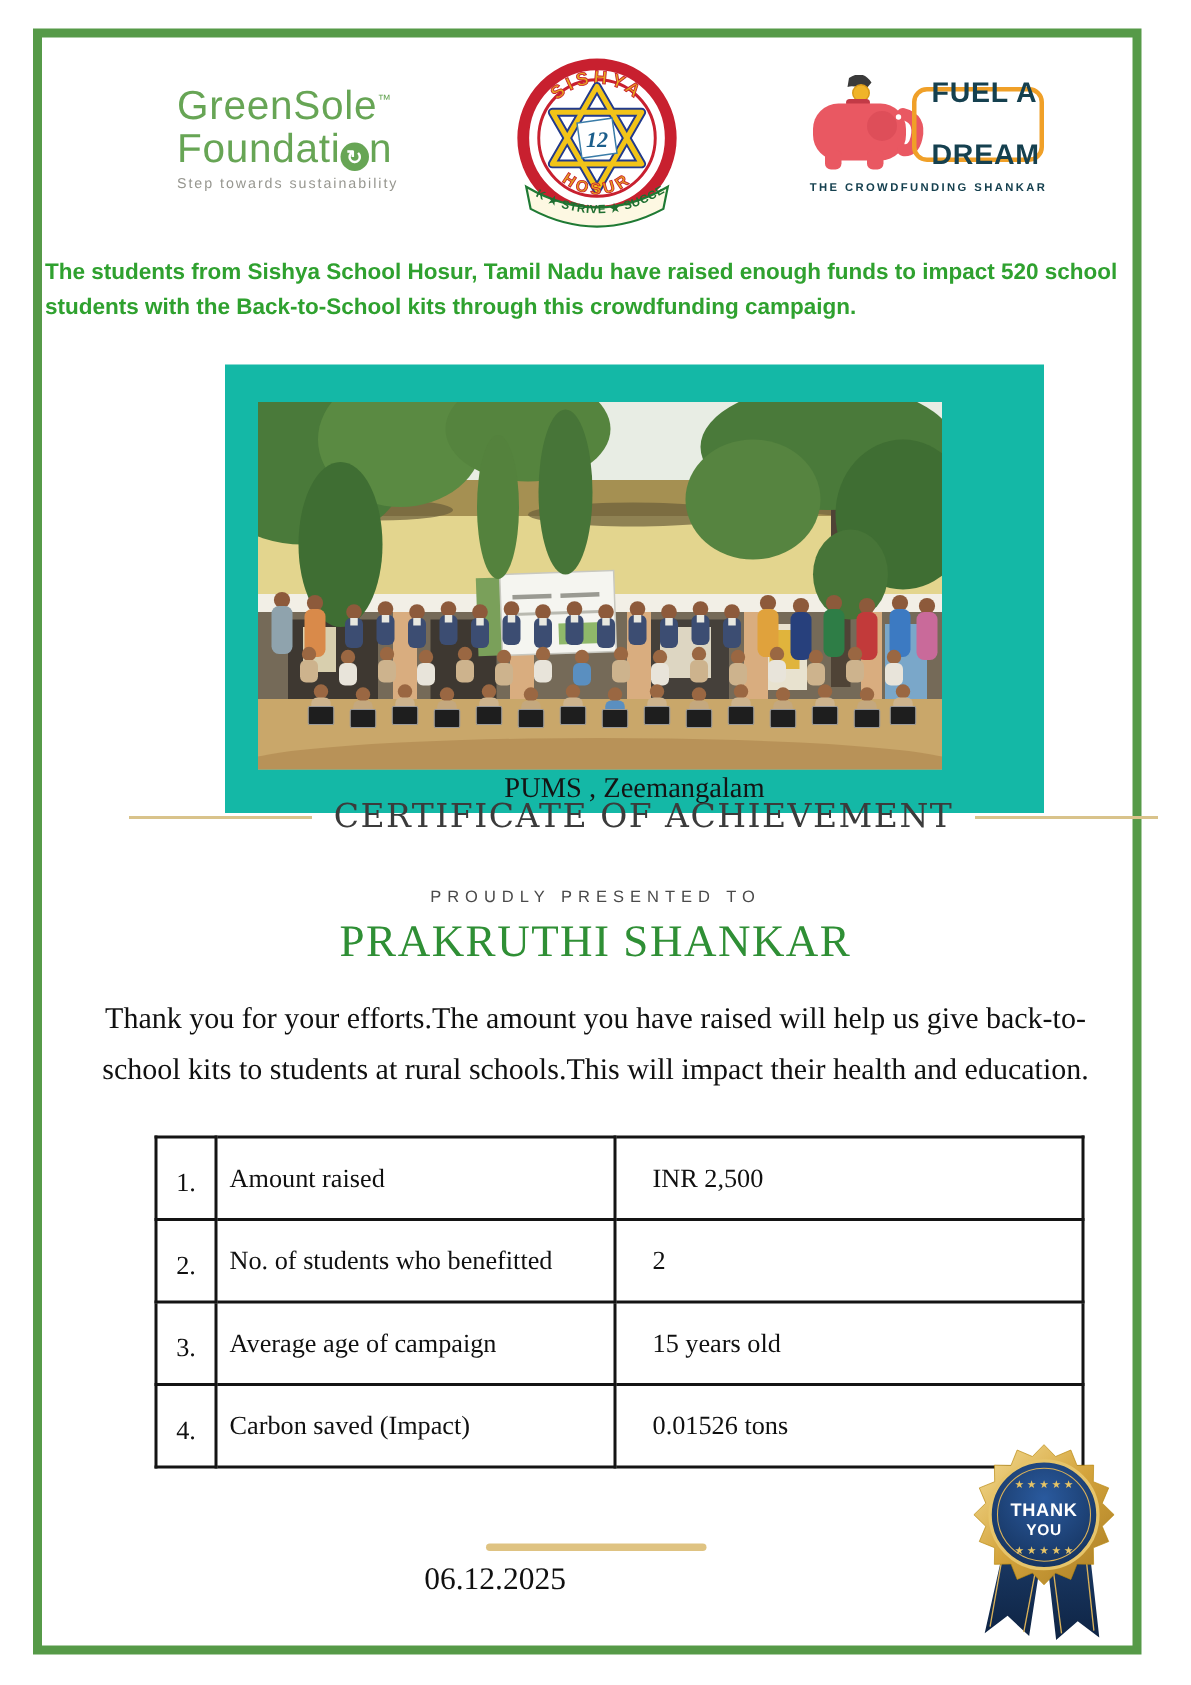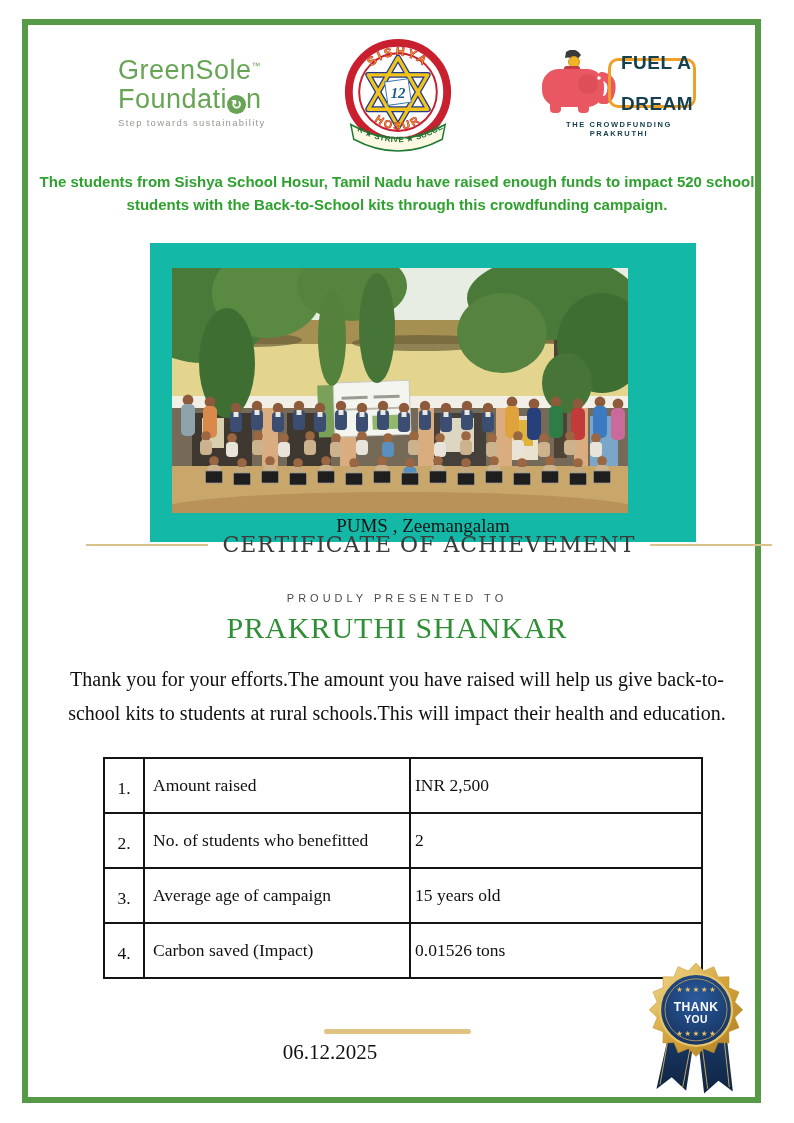--- a/index.html
+++ b/index.html
@@ -22,21 +22,21 @@
 
   .fad{left:536px;top:50px;width:166px;z-index:2;font-family:"Liberation Sans",sans-serif;}
   .fad-box{position:absolute;left:72px;top:8px;width:88px;height:50px;border:3px solid #f0a028;
         border-radius:10px;display:flex;flex-direction:column;justify-content:center;
         padding-left:10px;box-sizing:border-box;gap:22px;}
   .fad-box div{font-size:19px;font-weight:900;color:#15404f;line-height:1.02;letter-spacing:.5px;}
   .fad-tag{position:absolute;left:0;top:70px;width:166px;text-align:center;font-size:7.5px;
         font-weight:bold;letter-spacing:1.6px;color:#15404f;}
 
   
-  .intro{left:30px;top:170px;width:734px;text-align:center;z-index:2;
+  .intro{left:30px;top:170px;width:734px;z-index:2;
         font-family:"Liberation Sans",sans-serif;font-size:15px;font-weight:bold;
         color:#2fa12f;line-height:1.55;}
 
   
   .panel{left:150px;top:243px;width:546px;height:299px;background:#14b8a6;z-index:2;}
   .photo{position:absolute;left:22px;top:25px;width:456px;height:245px;}
   .caption{position:absolute;left:0;top:272px;width:100%;text-align:center;
         font-size:19px;color:#141414;}
 
   
@@ -50,21 +50,21 @@
         font-size:30px;color:#2f8f35;letter-spacing:1px;}
   .message{left:44px;top:662px;width:706px;text-align:center;z-index:2;
         font-size:20px;color:#101010;line-height:1.72;}
 
   
   .stats{left:103px;top:757px;z-index:2;border-collapse:collapse;}
   .stats td{border:2px solid #141414;height:46px;font-size:17.5px;color:#101010;
         vertical-align:middle;}
   .stats .c-num{width:36px;text-align:center;padding-top:6px;}
   .stats .c-label{width:255px;padding-left:8px;}
-  .stats .c-value{width:285px;padding-left:4px;}
+  .stats .c-value{width:285px;padding-left:24px;}
 
   
   .gold-line{left:324px;top:1029px;width:147px;height:5px;background:#dfc382;
         border-radius:3px;z-index:2;}
   .date{left:0;top:1040px;width:660px;text-align:center;font-size:21px;color:#101010;z-index:2;}
   .badge{left:641px;top:955px;z-index:3;}
 </style>
 </head>
 <body>
 
@@ -116,21 +116,21 @@
       <rect x="14" y="50" width="11" height="13" rx="4" fill="#e95862"></rect>
       <rect x="42" y="50" width="11" height="13" rx="4" fill="#e95862"></rect>
       <path d="M66 26 q12 3 9 16 q-2 9 -9 8" fill="none" stroke="#e95862" stroke-width="8" stroke-linecap="round"></path>
       <circle cx="52" cy="34" r="10" fill="#d94b57" opacity="0.75"></circle>
       <circle cx="63" cy="28" r="1.8" fill="#ffffff"></circle>
     </svg>
     <div class="fad-box">
       <div>FUEL A</div>
       <div>DREAM</div>
     </div>
-    <div class="fad-tag">THE CROWDFUNDING PRAKRUTHI</div>
+    <div class="fad-tag">THE CROWDFUNDING SHANKAR</div>
   </div>
 
   <div class="abs intro">The students from Sishya School Hosur, Tamil Nadu have raised enough funds to impact 520 school students with the Back-to-School kits through this crowdfunding campaign.</div>
 
   <div class="abs panel">
     <svg class="photo" viewBox="0 0 456 245" preserveAspectRatio="none">
       <rect x="0" y="0" width="456" height="245" fill="#e8ede4"></rect>
 
       <rect x="0" y="52" width="456" height="90" fill="#e3d58e"></rect>
       <rect x="0" y="52" width="456" height="24" fill="#a59052"></rect>

